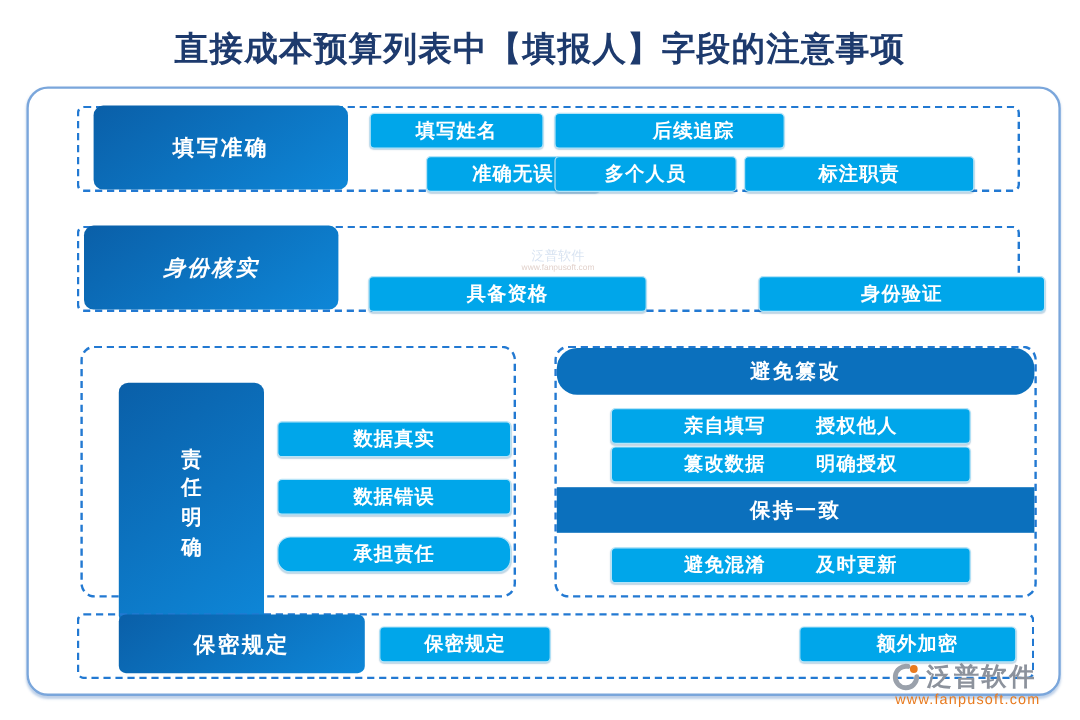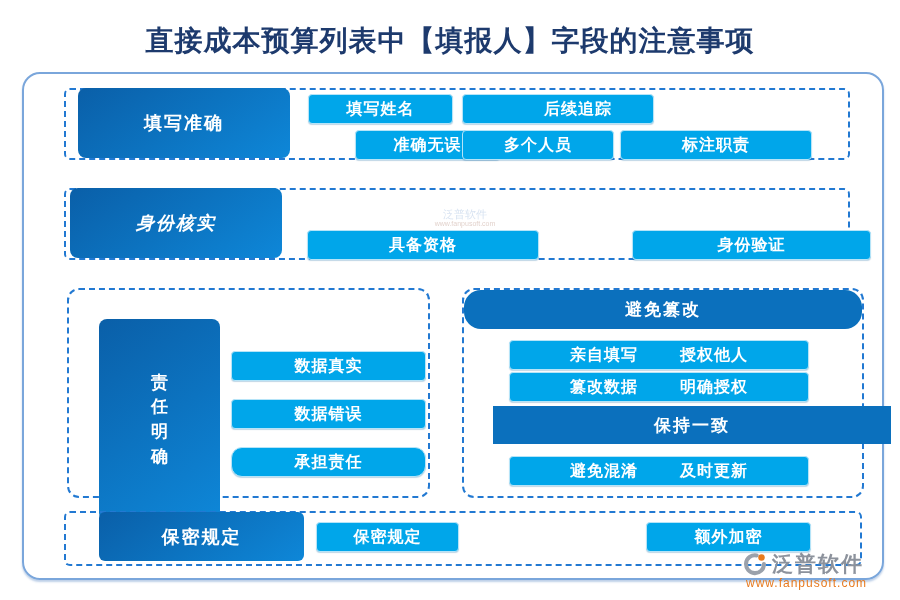--- a/index.html
+++ b/index.html
@@ -67,31 +67,31 @@
     <div class="dashedbox" style="left:438px;top:214px;width:398px;height:206px;border-radius:12px;">
       <div class="subhead" style="left:0px;top:0px;width:398px;height:39px;border-radius:17px;">避免篡改</div>
       <div class="chip pairchip" style="left:45px;top:50px;width:298px;">
         <span>亲自填写</span>
         <span>授权他人</span>
       </div>
       <div class="chip pairchip" style="left:45px;top:82px;width:298px;align-items:center;">
         <span>篡改数据</span>
         <span>明确授权</span>
       </div>
-      <div class="subhead" style="left:0px;top:116px;width:398px;height:38px;margin-left:29px;">保持一致</div>
+      <div class="subhead" style="left:0px;top:116px;width:398px;height:38px;">保持一致</div>
       <div class="chip pairchip" style="left:45px;top:166px;width:298px;">
         <span>避免混淆</span>
         <span>及时更新</span>
       </div>
     </div>
 
     <div class="dashedbox" style="left:40px;top:437px;width:794px;height:51px;">
       <div class="plate" style="left:33px;top:-1px;width:205px;height:49px;border-radius:6px;">保密规定</div>
       <div class="chip" style="left:250px;top:9px;width:141px;">保密规定</div>
-      <div class="chip" style="left:580px;top:9px;width:163px;">额外加密</div>
+      <div class="chip" style="left:600px;top:9px;width:163px;padding-left:16px;">额外加密</div>
     </div>
 
   </div>
 
   <div class="watermark">
     <div>泛普软件</div>
     <div class="wm-url">www.fanpusoft.com</div>
   </div>
 
   <div class="logo">

